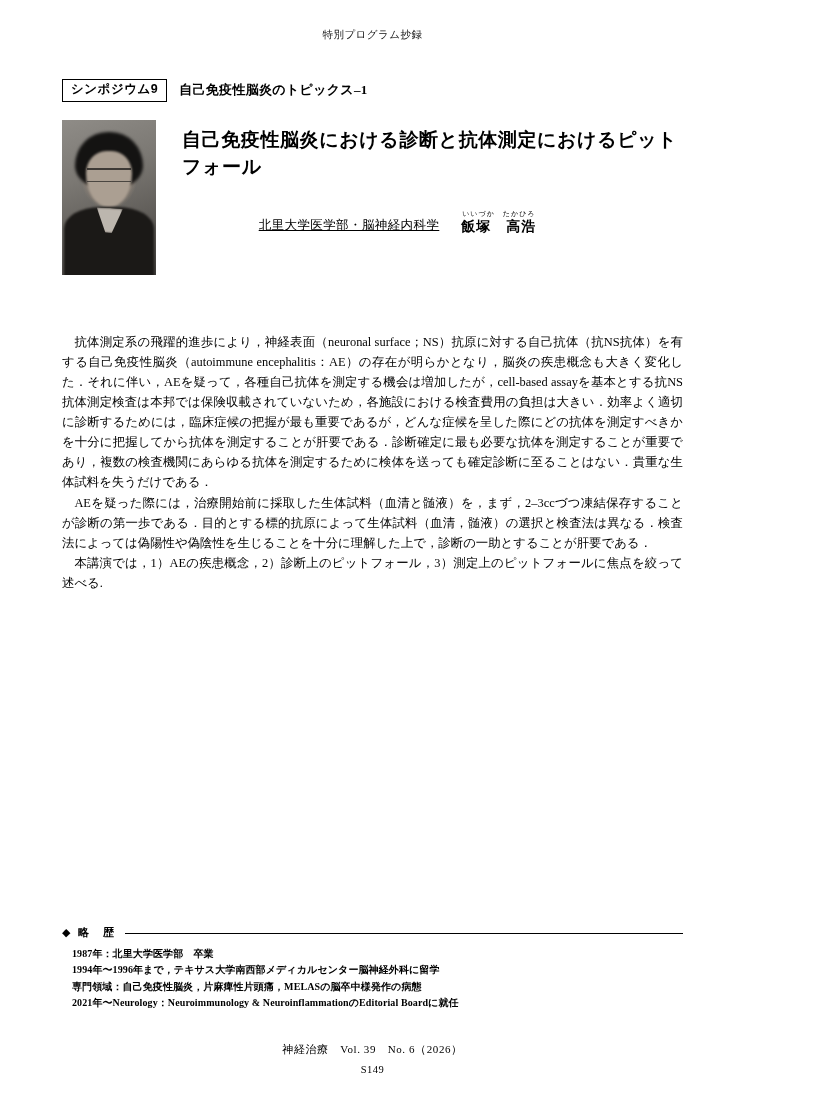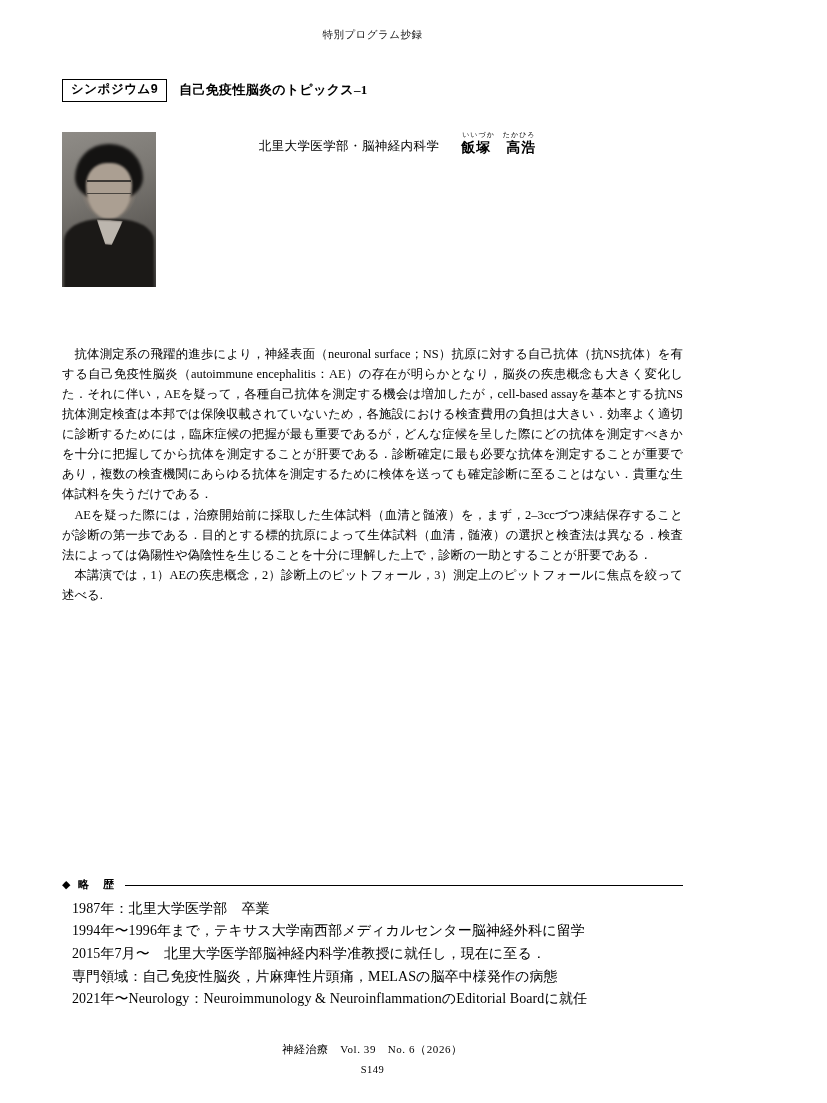--- a/index.html
+++ b/index.html
@@ -137,20 +137,21 @@
     margin-top: 30px;
     font-size: 12.5px;
     display: flex;
     align-items: flex-end;
     justify-content: center;
     gap: 22px;
     padding-right: 70px;
   }
   .affil {
     letter-spacing: 0.4px;
+    text-decoration: underline;
   }
   .author {
     display: flex;
     gap: 8px;
     align-items: flex-end;
   }
   .ruby-name {
     display: inline-block;
     text-align: center;
     line-height: 1.0;
@@ -197,23 +198,24 @@
     height: 0;
     border-top: 1.3px solid #000;
     margin-left: 4px;
     position: relative;
     top: 1px;
   }
   .bio-list {
     margin: 6px 0 0 0;
     padding: 0;
     list-style: none;
-    font-size: 14px;
+    font-size: 10px;
     line-height: 1.62;
     letter-spacing: 0.1px;
+    font-weight: bold;
   }
   .bio-list li {
     padding-left: 10px;
   }
   .footer {
     position: absolute;
     left: 0;
     right: 0;
     bottom: 28px;
     text-align: center;
@@ -242,20 +244,21 @@
 
   <div class="title-block">
     <div class="portrait">
       <div class="bg"></div>
       <div class="hair"></div>
       <div class="face"></div>
       <div class="glasses"></div>
       <div class="body"></div>
       <div class="collar"></div>
     </div>
+    <div class="paper-title">自己免疫性脳炎における診断と抗体測定におけるピットフォール</div>
     <div class="affil-row">
       <span class="affil">北里大学医学部・脳神経内科学</span>
       <span class="author">
         <span class="ruby-name">
           <span class="rb-top">いいづか　たかひろ</span>
           <span class="rb-main">飯塚　高浩</span>
         </span>
       </span>
     </div>
   </div>
@@ -268,21 +271,20 @@
 
   <div class="bio-wrap">
     <div class="bio-head">
       <span>◆</span>
       <span>略　歴</span>
       <span class="rule"></span>
     </div>
     <ul class="bio-list">
       <li>1987年：北里大学医学部　卒業</li>
       <li>1994年〜1996年まで，テキサス大学南西部メディカルセンター脳神経外科に留学</li>
-      <li>2015年7月〜　北里大学医学部脳神経内科学准教授に就任し，現在に至る．</li>
       <li>専門領域：自己免疫性脳炎，片麻痺性片頭痛，MELASの脳卒中様発作の病態</li>
       <li>2021年〜Neurology：Neuroimmunology &amp; NeuroinflammationのEditorial Boardに就任</li>
     </ul>
   </div>
 
   <div class="footer">
     <div class="journal">神経治療　Vol. 39　No. 6（2026）</div>
     <div class="pageno">S149</div>
   </div>
 

